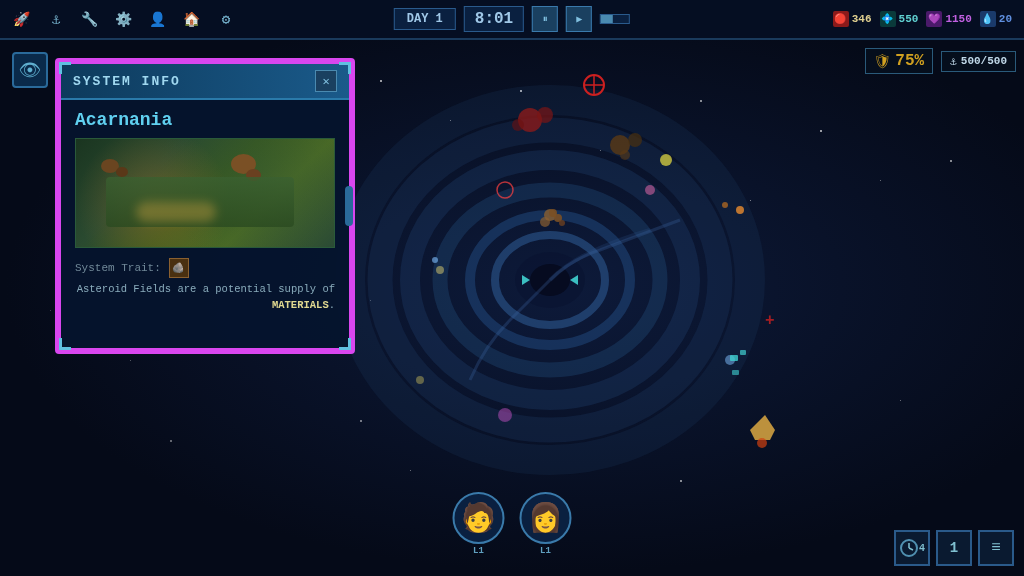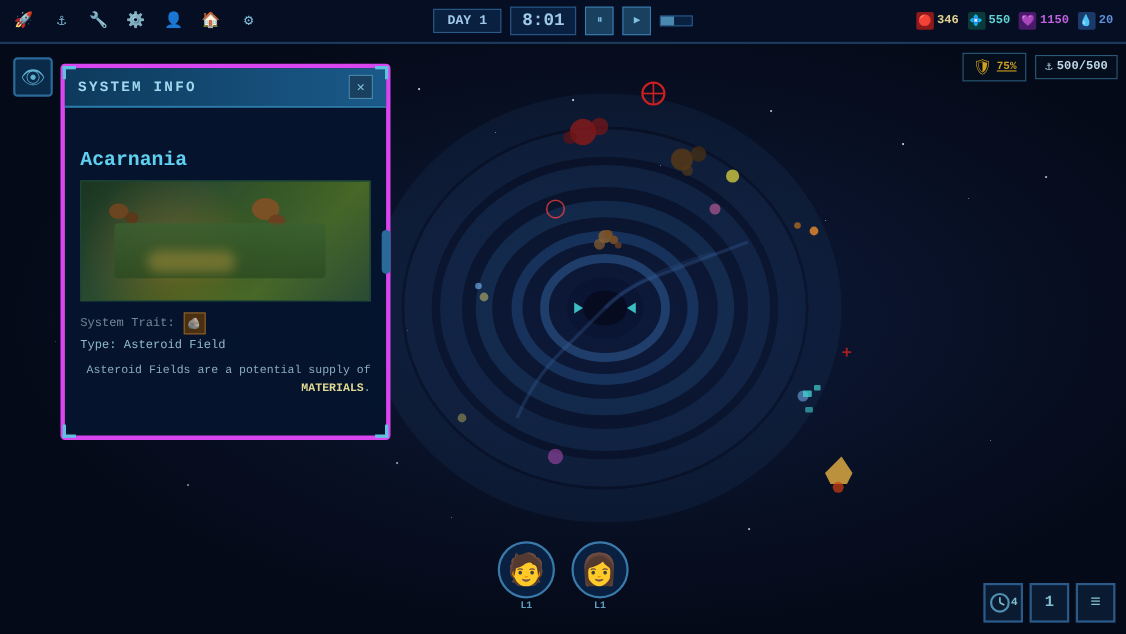--- a/index.html
+++ b/index.html
@@ -168,21 +168,21 @@
       z-index: 11;
     }
 
     
     .system-info-panel {
       position: absolute;
       left: 55px;
       top: 58px;
       width: 300px;
       background: rgba(5, 20, 45, 0.95);
-      border: 4px solid #d946ef;
+      border: 6px solid #d946ef;
       border-radius: 4px;
       z-index: 10;
       padding-bottom: 16px;
     }
 
     .panel-header {
       background: linear-gradient(90deg, #0d3a5c, #1a5a8a);
       border-bottom: 2px solid #2a7aaa;
       padding: 6px 12px;
       display: flex;
@@ -207,21 +207,20 @@
       display: flex;
       align-items: center;
       justify-content: center;
       cursor: pointer;
       font-size: 12px;
       font-weight: bold;
     }
 
     .panel-body {
       padding: 10px 14px;
-      margin-top: 28px;
     }
 
     .system-name {
       color: #60d0f0;
       font-size: 18px;
       font-weight: bold;
       margin-bottom: 8px;
     }
 
     .system-image {
@@ -408,23 +407,22 @@
       padding: 3px 8px;
     }
 
     .shield-icon {
       font-size: 14px;
       color: #d0a020;
     }
 
     .shield-pct {
       color: #d0a020;
-      font-size: 10px;
-      font-weight: bold;
-      text-decoration: underline;
+      font-size: 16px;
+      font-weight: bold;
     }
 
     .ship-resource {
       display: flex;
       align-items: center;
       gap: 4px;
       background: rgba(5,15,30,0.8);
       border: 1px solid #2a5a7a;
       padding: 3px 8px;
       color: #c0d8e8;
@@ -611,21 +609,20 @@
 
       <div style="position:absolute;bottom:20px;left:30px;right:40px;height:50px;background:linear-gradient(180deg,#3a6030,#2a4a20);border-radius:4px;opacity:0.8;"></div>
       <div style="position:absolute;bottom:25px;left:60px;width:80px;height:20px;background:#c8a040;opacity:0.4;border-radius:40px;filter:blur(5px);"></div>
     </div>
 
     <div class="trait-row">
       <span class="trait-label">System Trait:</span>
       <div class="trait-icon">🪨</div>
     </div>
 
-    <div class="type-label">Type: Asteroid Field</div>
 
     <div class="desc-text">
       Asteroid Fields are a potential supply of <span class="highlight">MATERIALS</span>.
     </div>
   </div>
 
 
   <div class="resize-handle"></div>
 </div>
 

